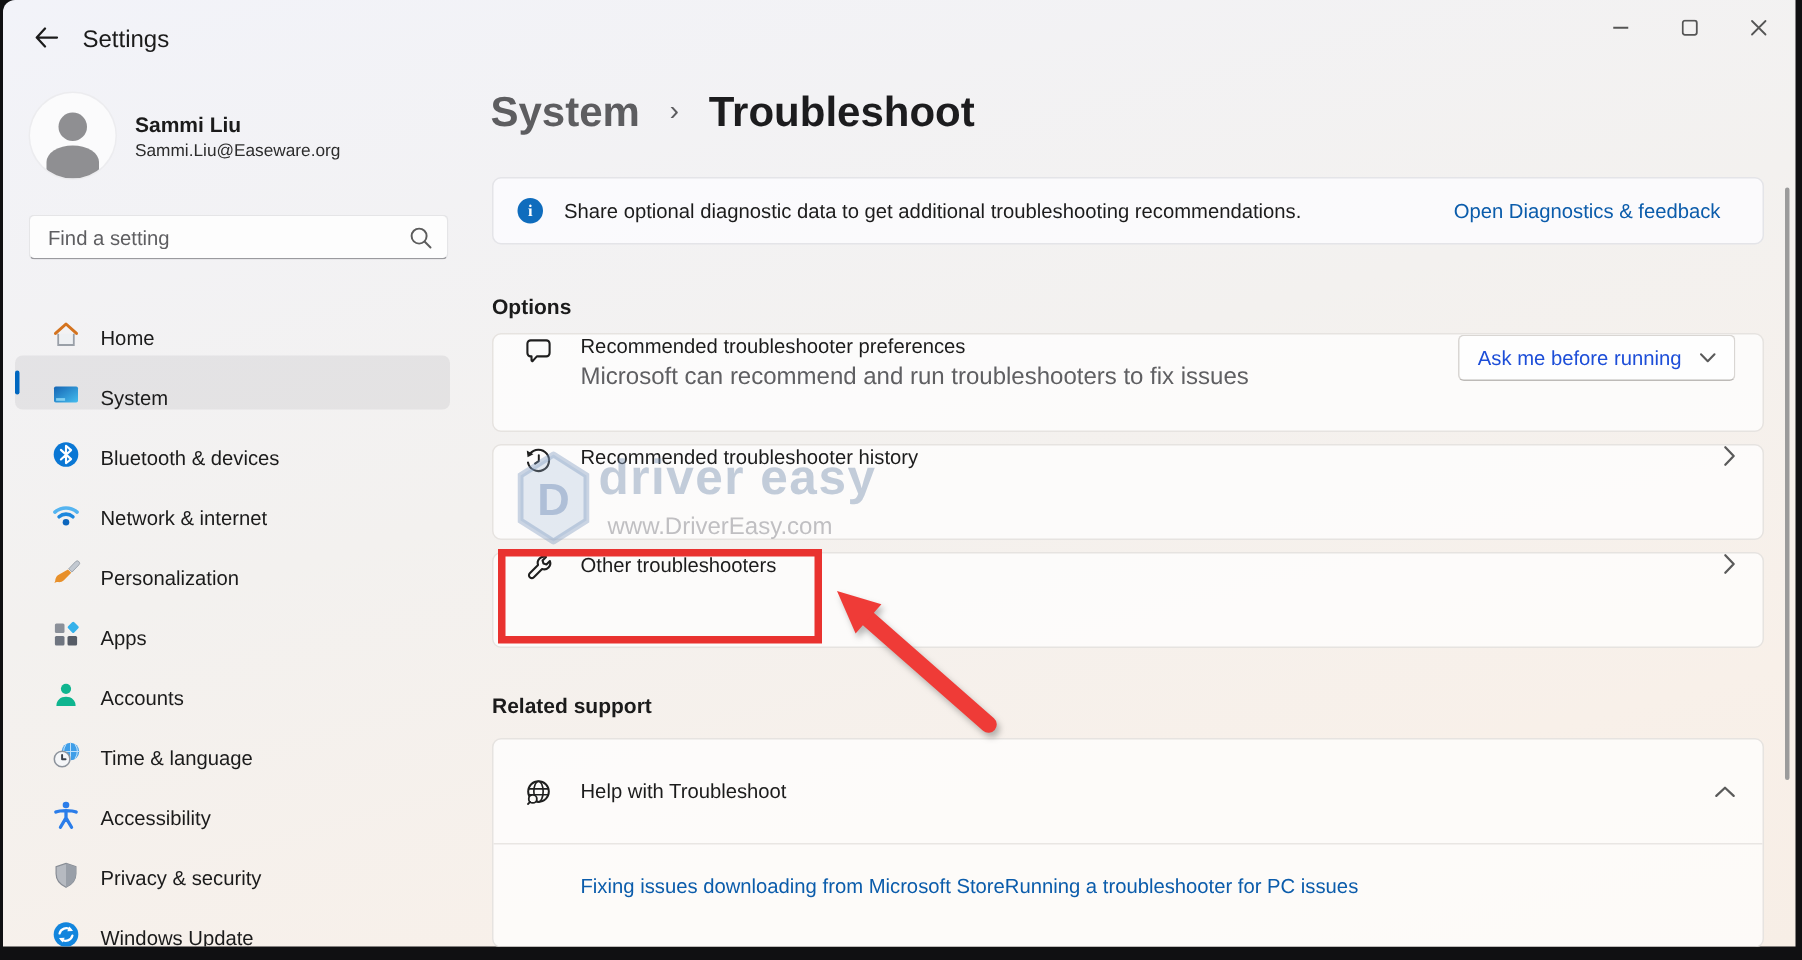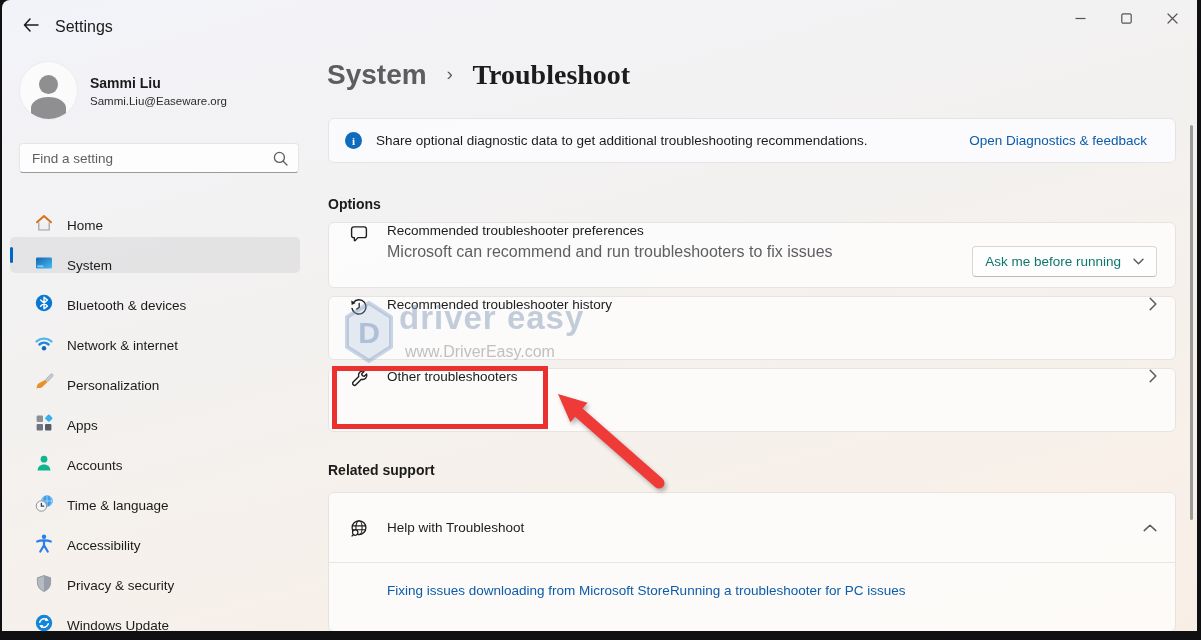--- a/index.html
+++ b/index.html
@@ -35,37 +35,37 @@
   .nav-item { height:36px; margin-bottom:4px; display:flex; align-items:flex-end; padding-left:24px; border-radius:5px; position:relative; cursor:pointer; }
   .nav-item.selected { background:rgba(130,130,140,0.13); }
   .nav-item.selected::before { content:""; position:absolute; left:0; top:10px; width:3px; height:16px; border-radius:2px; background:#0067c0; }
   .nav-icon { width:20px; height:20px; display:flex; align-items:center; justify-content:center; }
   .nav-label { margin-left:13px; font-size:13.5px; color:#1b1b1b; }
 
   
   .breadcrumb { position:absolute; left:325px; top:59px; font-size:28px; font-weight:600; }
   .bc-parent { color:#5d5d60; }
   .bc-sep { color:#5d5d60; font-size:19px; margin:0 12px; vertical-align:4px; font-weight:400; }
-  .bc-current { color:#1c1c1e;font-family:Liberation Serif, serif; }
+  .bc-current { color:#1c1c1e; }
 
   .banner { position:absolute; left:326px; top:118px; width:848px; height:45px; background:rgba(252,252,254,0.85); border:1px solid #e4e4e8; border-radius:6px; display:flex; align-items:center; padding:0 14px 0 16px; }
   .info-icon { width:17px; height:17px; border-radius:50%; background:#0f6cbd; color:#fff; font-size:11px; font-weight:bold; font-family:"Liberation Serif",serif; display:flex; align-items:center; justify-content:center; flex:none; }
   .banner-text { margin-left:14px; font-size:13.5px; color:#1c1c1c; flex:1; }
   .banner-link { font-size:13.5px; color:#0b5cab; margin-right:14px; cursor:pointer; white-space:nowrap; }
 
   .section-label { position:absolute; left:326px; font-size:14px; font-weight:600; color:#1b1b1b; }
 
   .card { position:absolute; left:326px; width:848px; background:rgba(255,255,255,0.72); border:1px solid #e6e3e0; border-radius:6px; display:flex; padding:0 18px 0 20px; }
   .card-icon { width:20px; height:20px; flex:none; display:flex; align-items:center; justify-content:center; }
   .card-text { margin-left:18px; }
   .card-title { font-size:13.5px; color:#1c1c1c; }
   .card-sub { font-size:16px; color:#5f5f62; margin-top:5px; }
   .spacer { flex:1; }
 
-  .dropdown { height:31px; background:#fefefe; border:1px solid #d9d6d3; border-bottom-color:#bdbab7; border-radius:4px; display:flex; align-items:center; gap:12px; padding:0 12px; font-size:13.5px; color:#0f766e; cursor:pointer; white-space:nowrap;margin-top:23px; }
+  .dropdown { height:31px; background:#fefefe; border:1px solid #d9d6d3; border-bottom-color:#bdbab7; border-radius:4px; display:flex; align-items:center; gap:12px; padding:0 12px; font-size:13.5px; color:#1d4ed8; cursor:pointer; white-space:nowrap; }
 
   .help-card { position:absolute; left:326px; top:492px; width:848px; height:140px; background:rgba(255,255,255,0.72); border:1px solid #e6e3e0; border-radius:6px; }
   .help-row { height:69px; display:flex; align-items:center; padding:0 18px 0 20px; }
   .help-divider { height:1px; background:#e9e6e3; }
   .help-links { padding:20px 0 0 58px; display:flex; flex-direction:row; }
   .help-link { font-size:13.5px; color:#0b5cab; line-height:16px; cursor:pointer; }
 
   
   .watermark { position:absolute; left:343px; top:299px; width:250px; height:70px; pointer-events:none; z-index:5; }
   .wm-logo { position:absolute; left:0; top:2px; }

